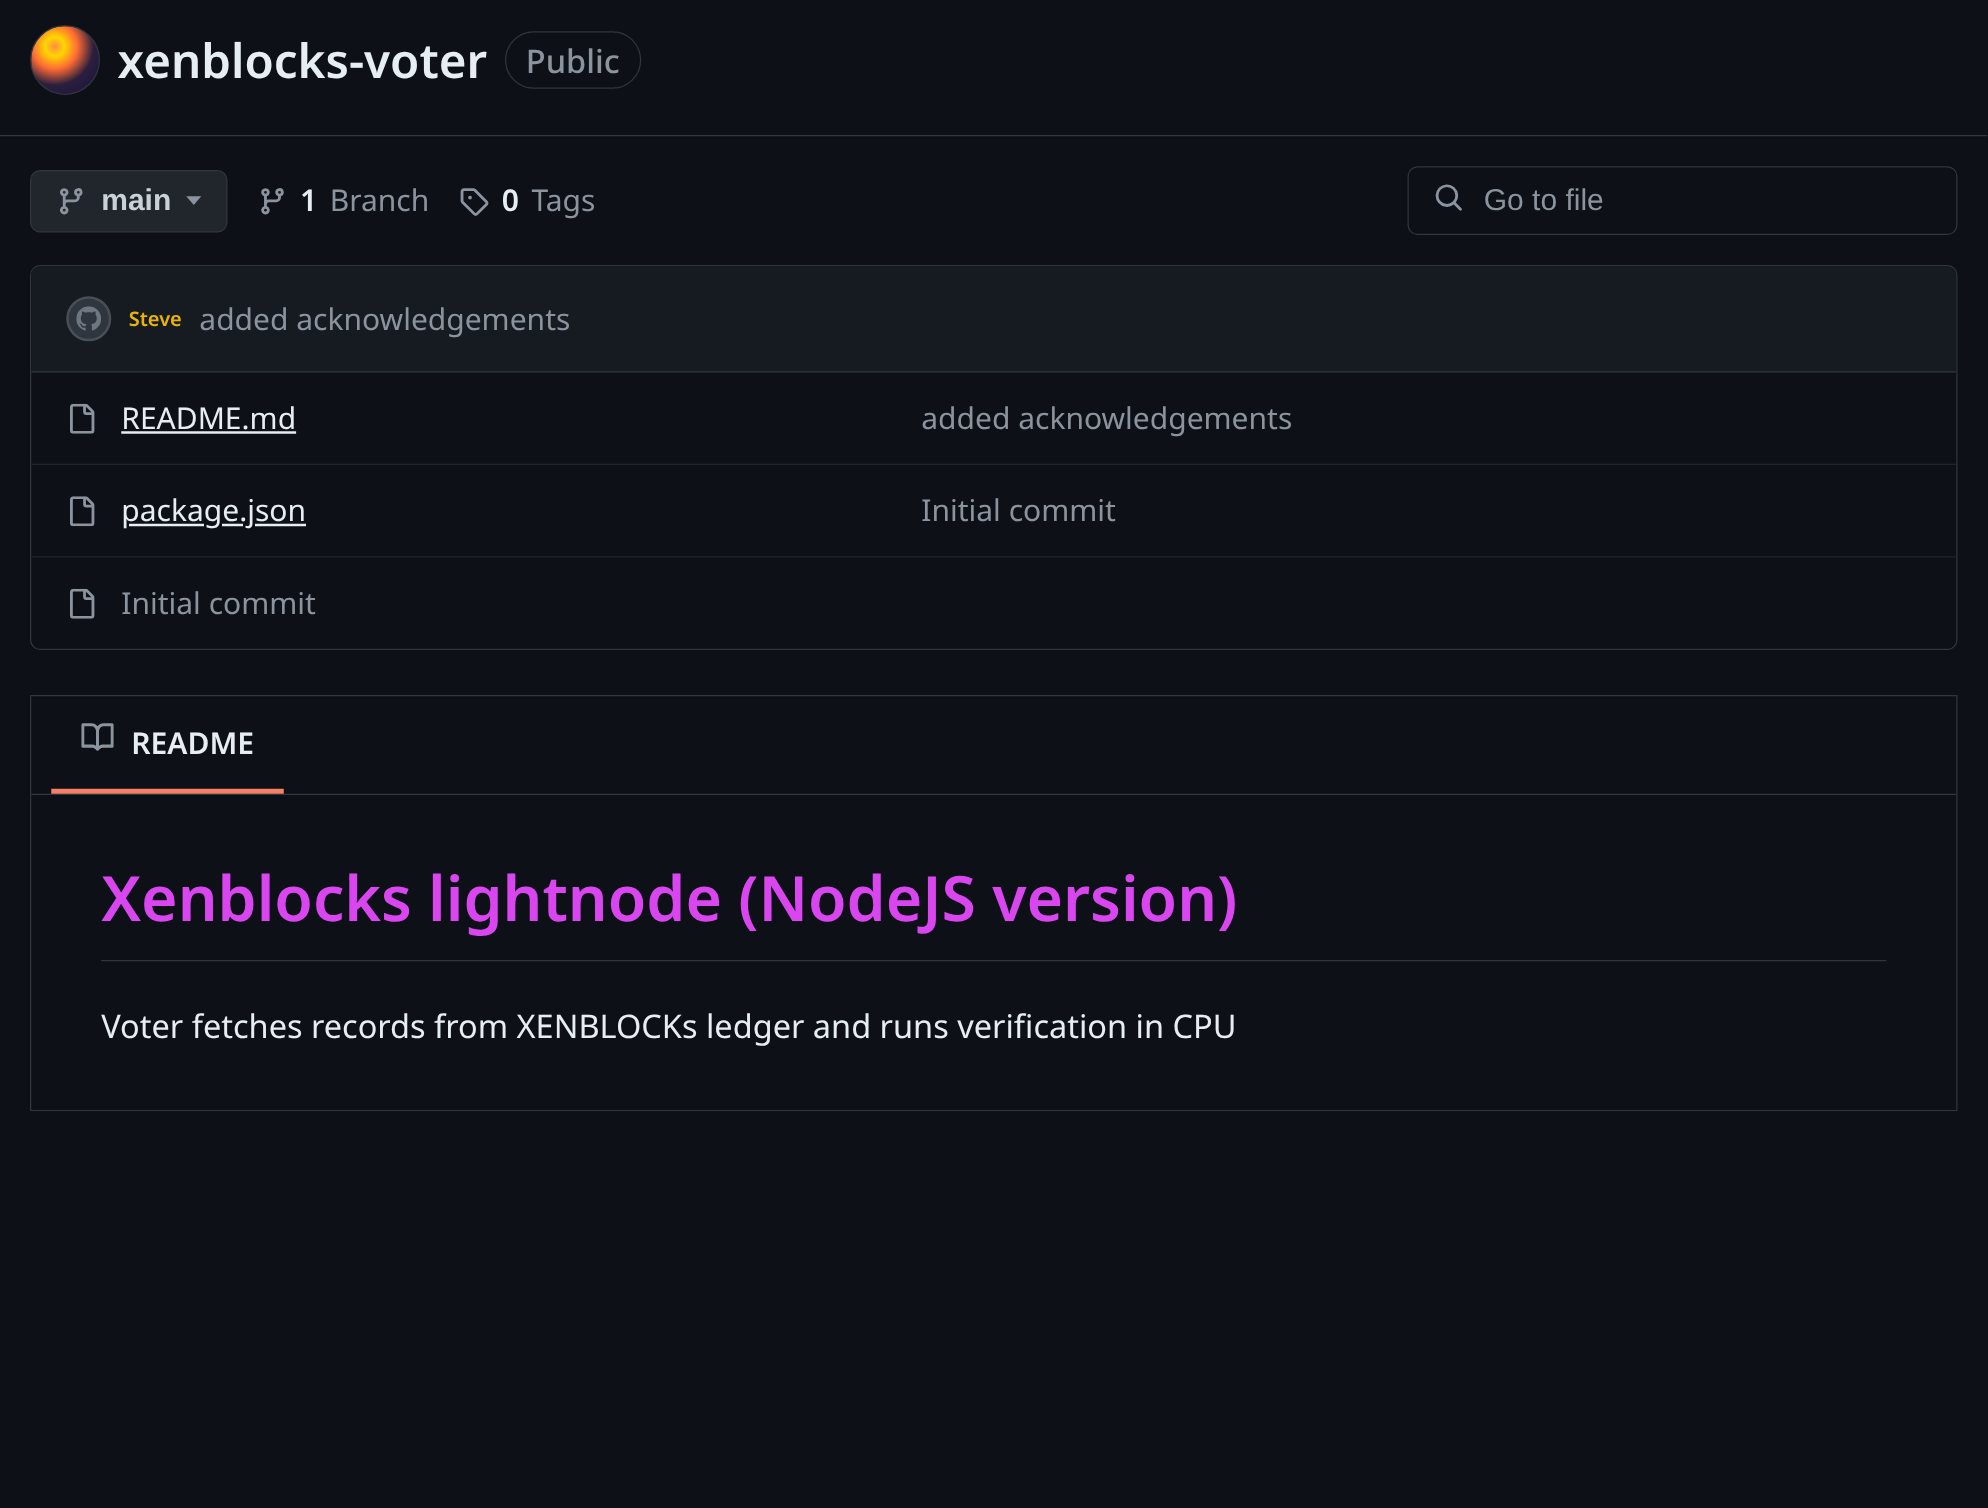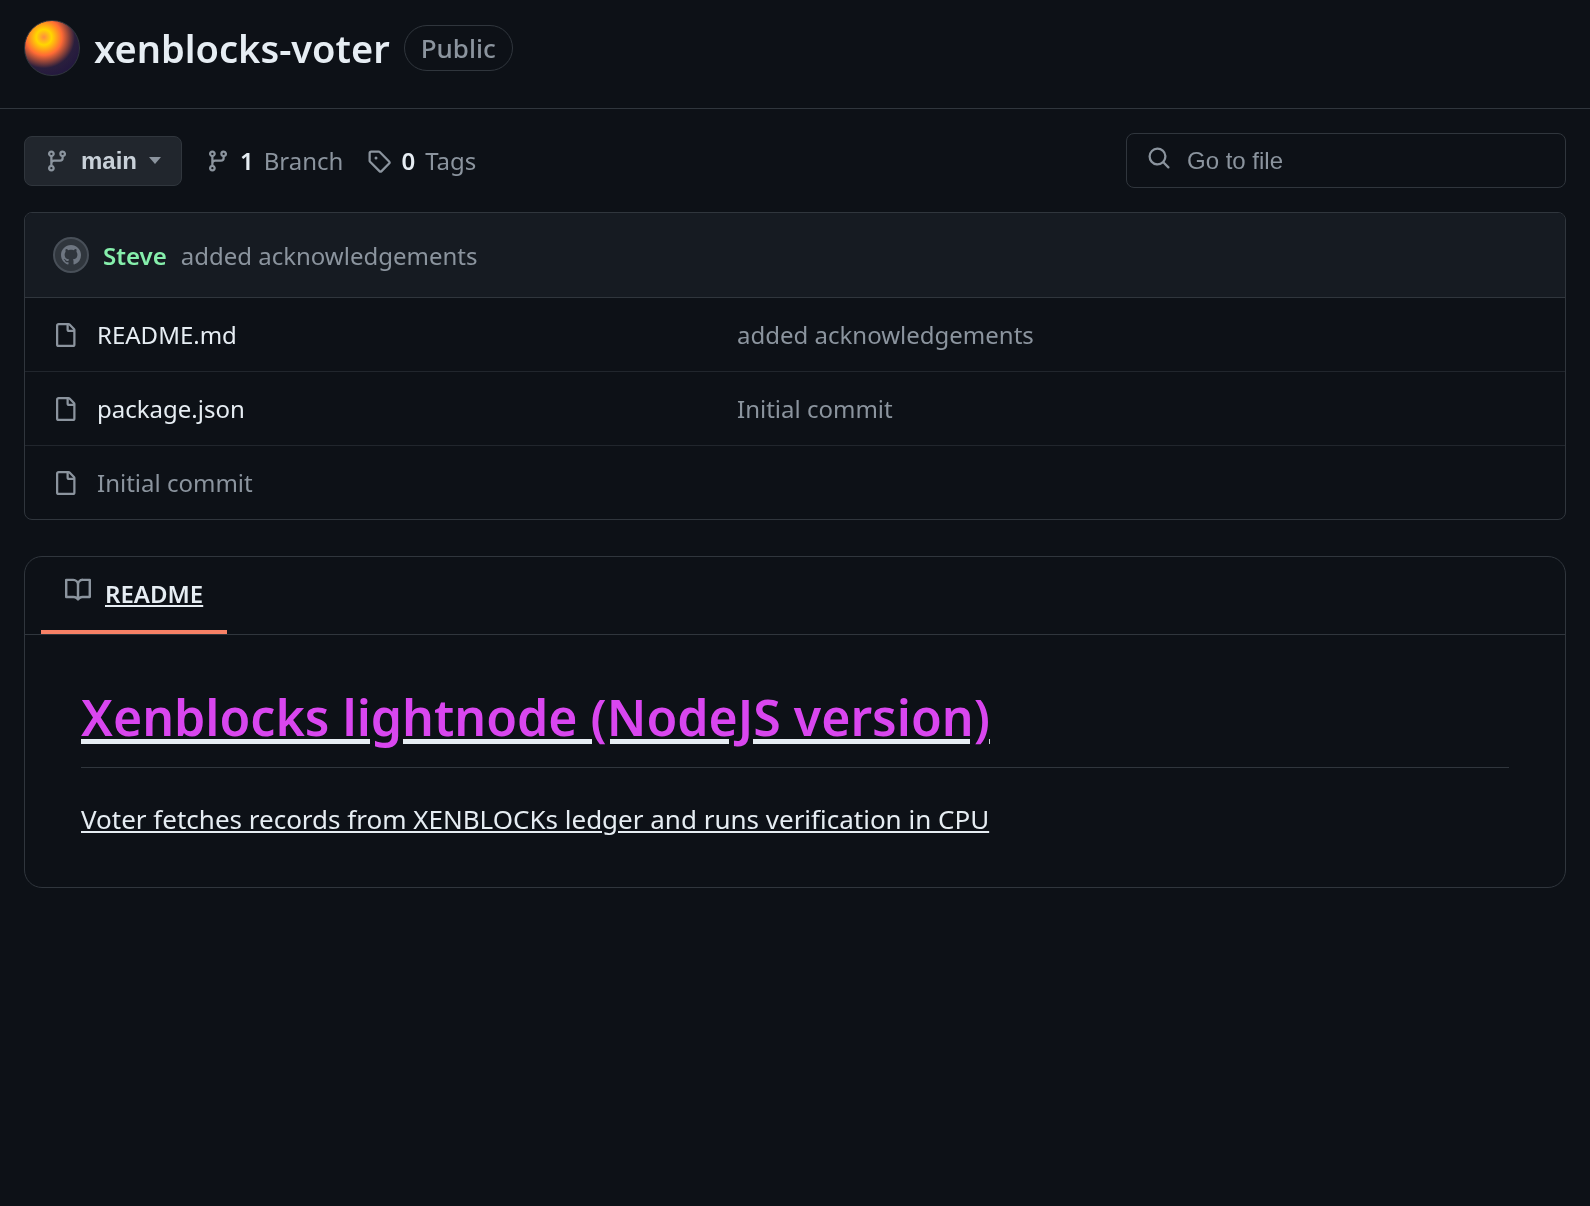--- a/index.html
+++ b/index.html
@@ -128,23 +128,23 @@
       width: 36px;
       height: 36px;
       border-radius: 50%;
       background: #30363d;
       border: 2px solid #484f58;
       display: flex;
       align-items: center;
       justify-content: center;
     }
     .commit-author {
-      font-size: 24px;
-      font-weight: 600;
-      color: #86efac;
+      font-size: 16px;
+      font-weight: 600;
+      color: #eab308;
       text-align: center;
     }
     .commit-message {
       font-size: 24px;
       color: #8b949e;
     }
     .file-row {
       display: flex;
       align-items: center;
       padding: 20px 28px;
@@ -154,31 +154,31 @@
     .file-row:last-child {
       border-bottom: none;
     }
     .file-icon svg {
       display: block;
     }
     .file-name {
       font-size: 24px;
       color: #e6edf3;
       flex: 0 0 620px;
+      text-decoration: underline;
     }
     .file-commit-msg {
       font-size: 24px;
       color: #8b949e;
     }
     .readme-box {
       margin: 36px 24px 0 24px;
       border: 1px solid #30363d;
-      border-radius: 18px;
+      border-radius: 0;
       overflow: hidden;
-      text-decoration: underline;
     }
     .readme-tabs {
       display: flex;
       border-bottom: 1px solid #30363d;
       padding-left: 16px;
     }
     .readme-tab {
       display: flex;
       align-items: center;
       gap: 14px;

